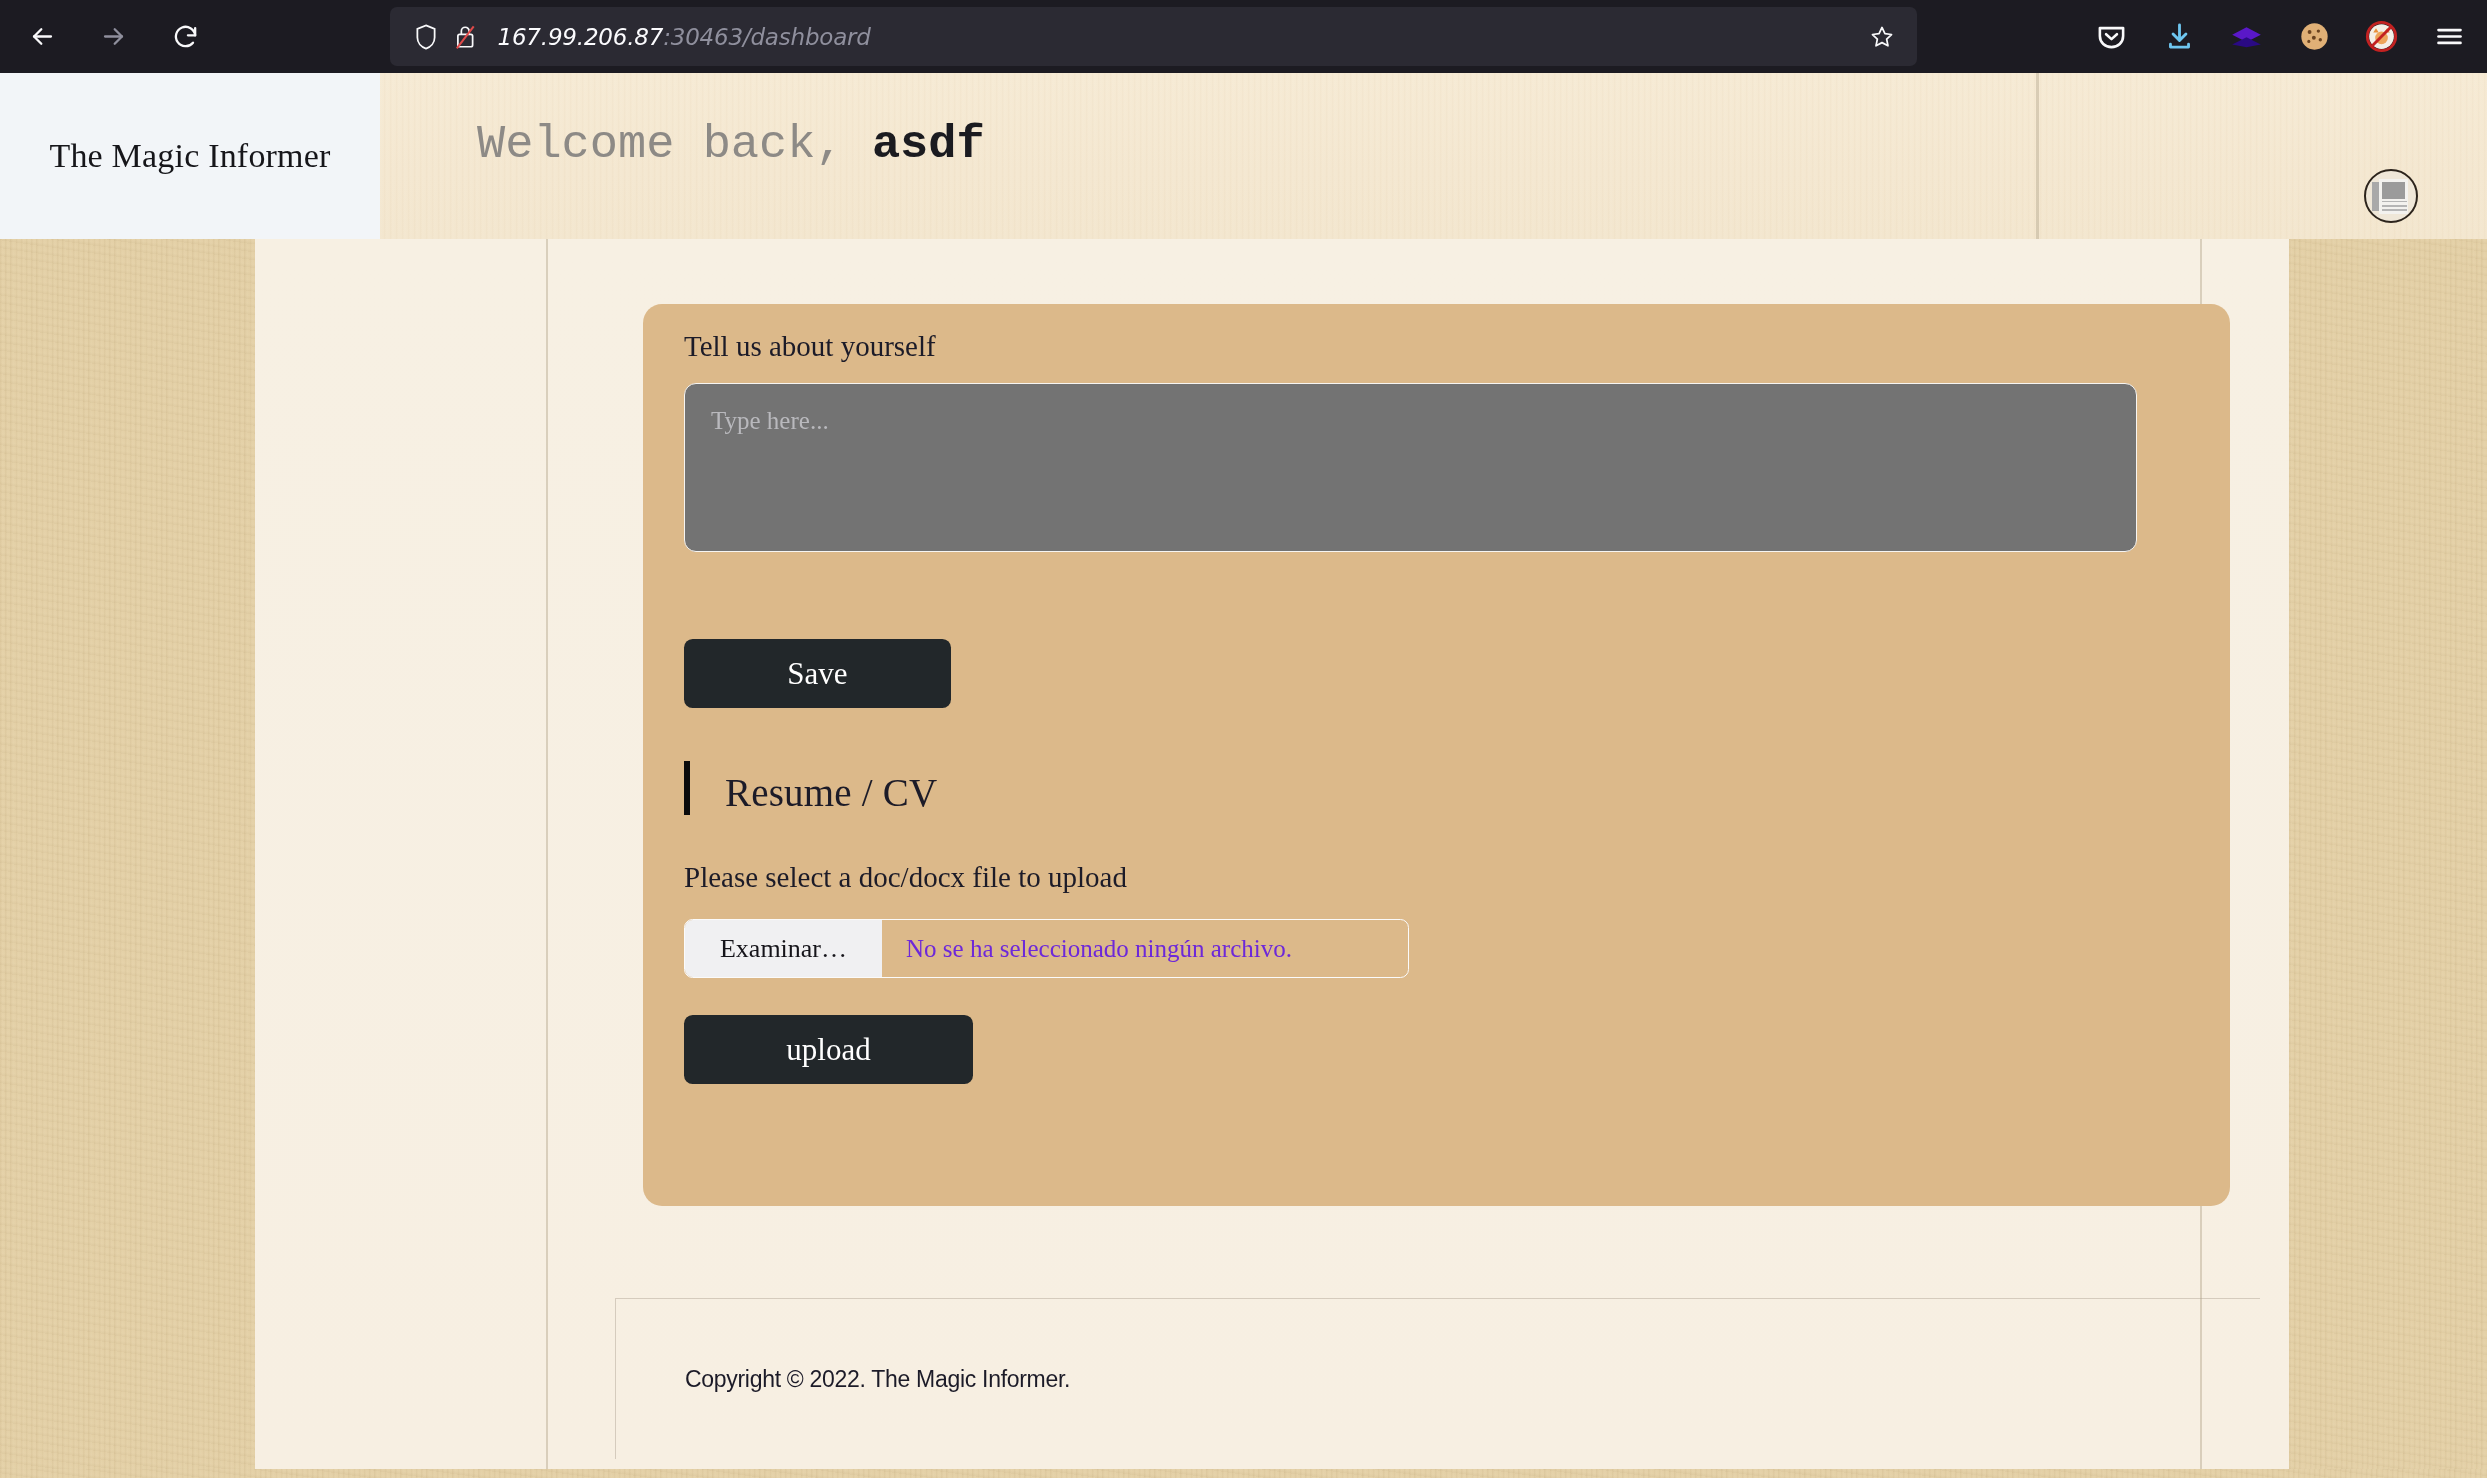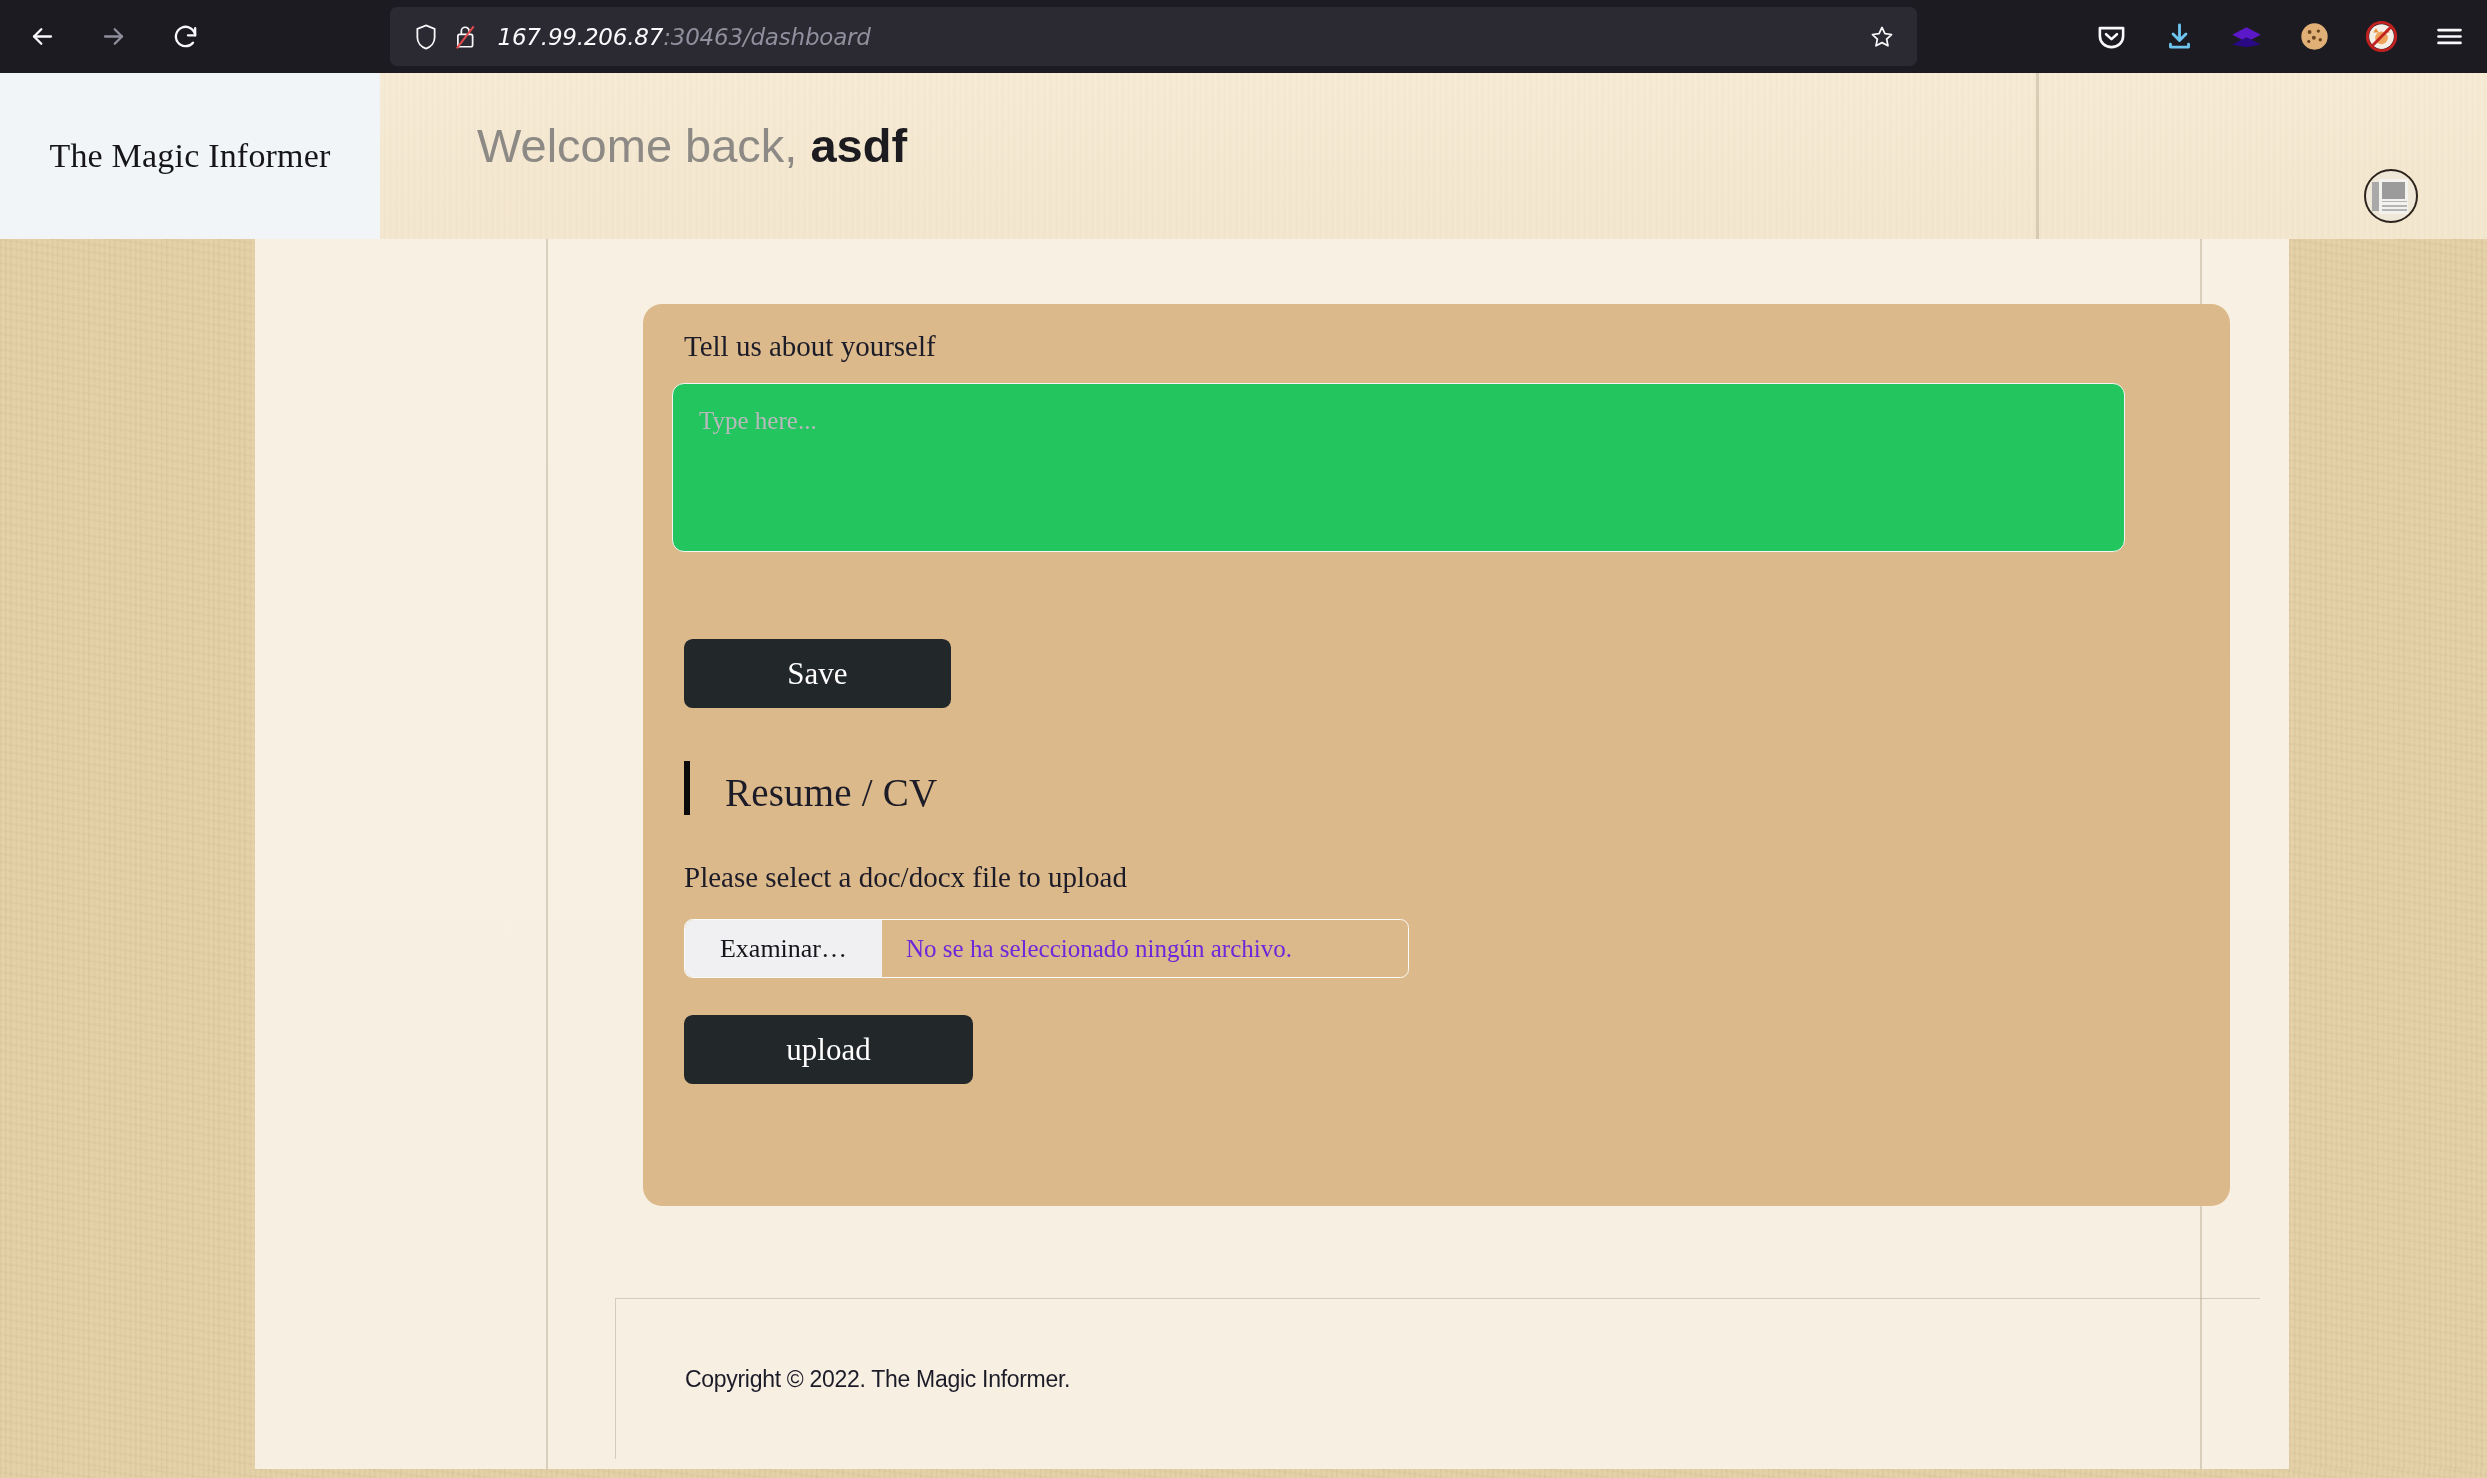--- a/index.html
+++ b/index.html
@@ -106,21 +106,21 @@
   }
   .brand-title {
     font-family: "Liberation Serif", serif;
     font-size: 34px;
     color: #16161a;
     letter-spacing: 0.2px;
   }
   .welcome {
     position: absolute;
     left: 477px; top: 45px;
-    font-family: Liberation Sans, sans-serif;
+    font-family: Liberation Mono, monospace;
     font-size: 47px;
     color: #8d8a86;
     white-space: nowrap;
   }
   .welcome b { color: #1b1b20; font-weight: 700; }
 
   .avatar {
     position: absolute;
     right: 69px; top: 123px;
     transform: translateY(-50%);
@@ -209,23 +209,23 @@
 
   .field-label {
     position: absolute;
     left: 41px; top: 26px;
     font-size: 29px;
     color: #1c1b28;
   }
 
   .textarea {
     position: absolute;
-    left: 29px; top: 79px;
+    left: 41px; top: 79px;
     width: 1453px; height: 169px;
-    background: #22c55e;
+    background: #737373;
     border: 1.7px solid #f7f5f2;
     border-radius: 12px;
     padding: 22.5px 26px;
     font-family: "Liberation Serif", serif;
     font-size: 25px;
     color: #1c1b28;
     resize: none;
     outline: none;
     overflow: hidden;
   }

